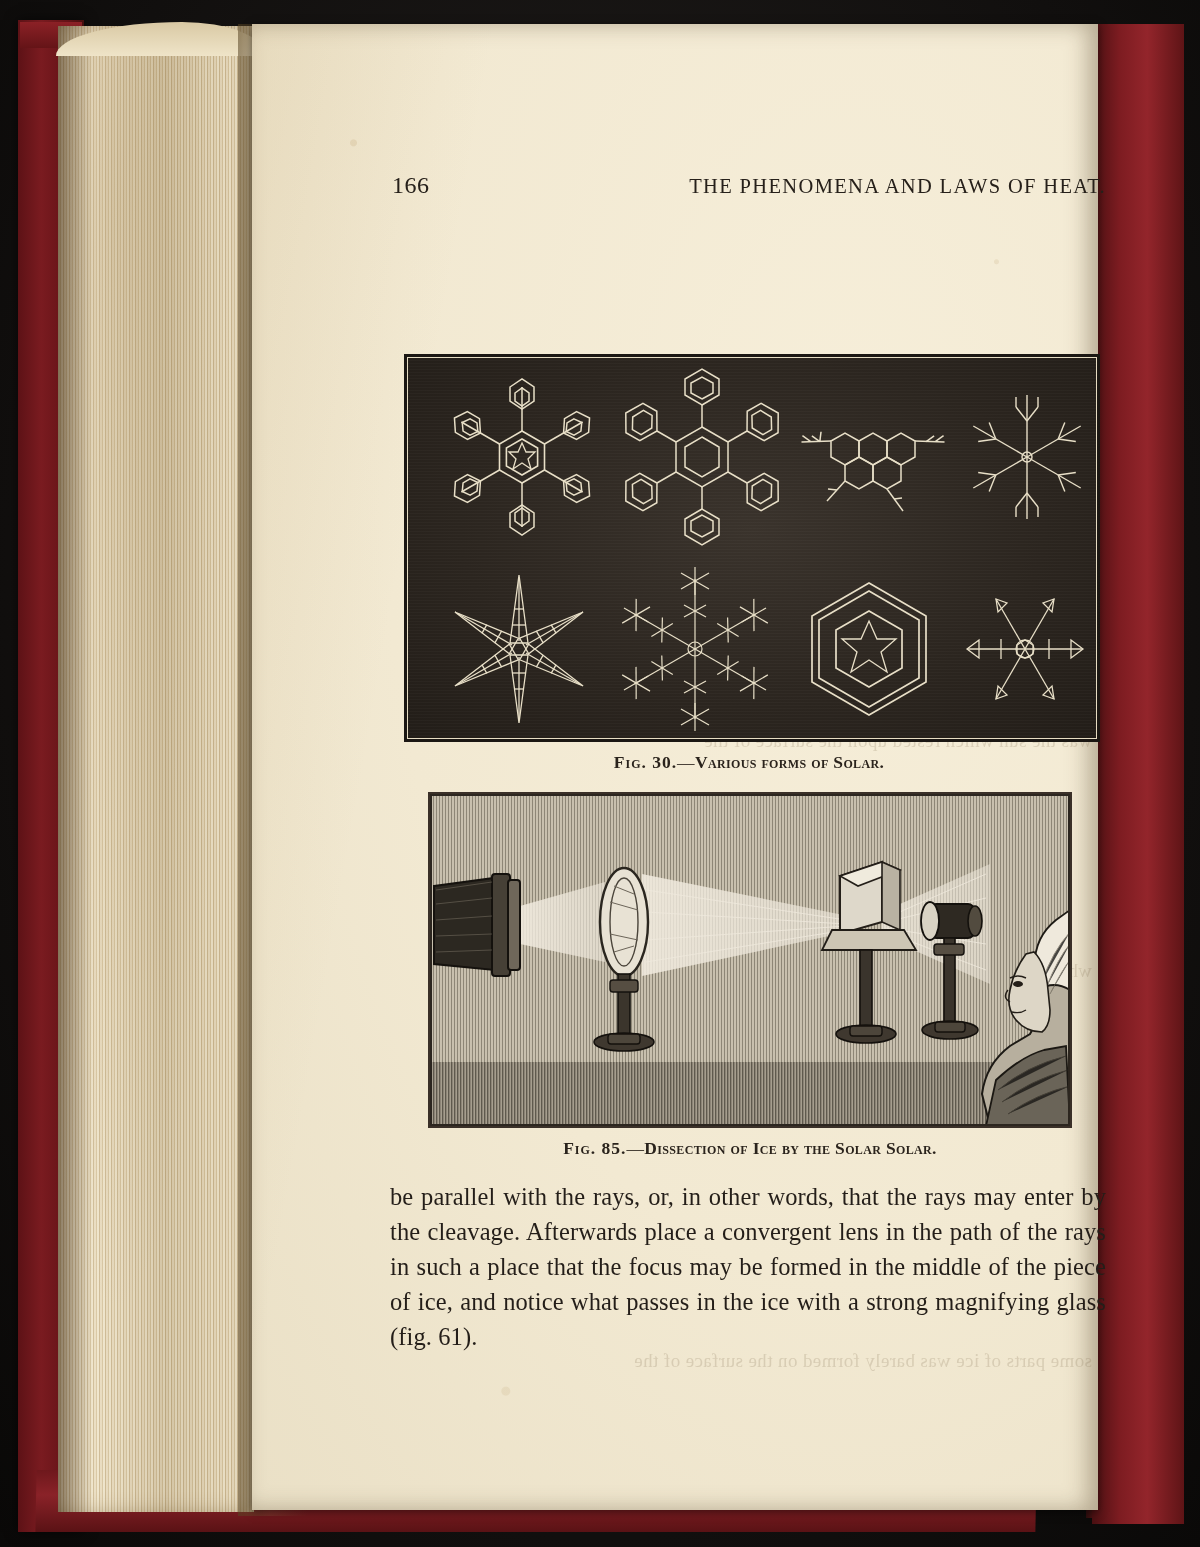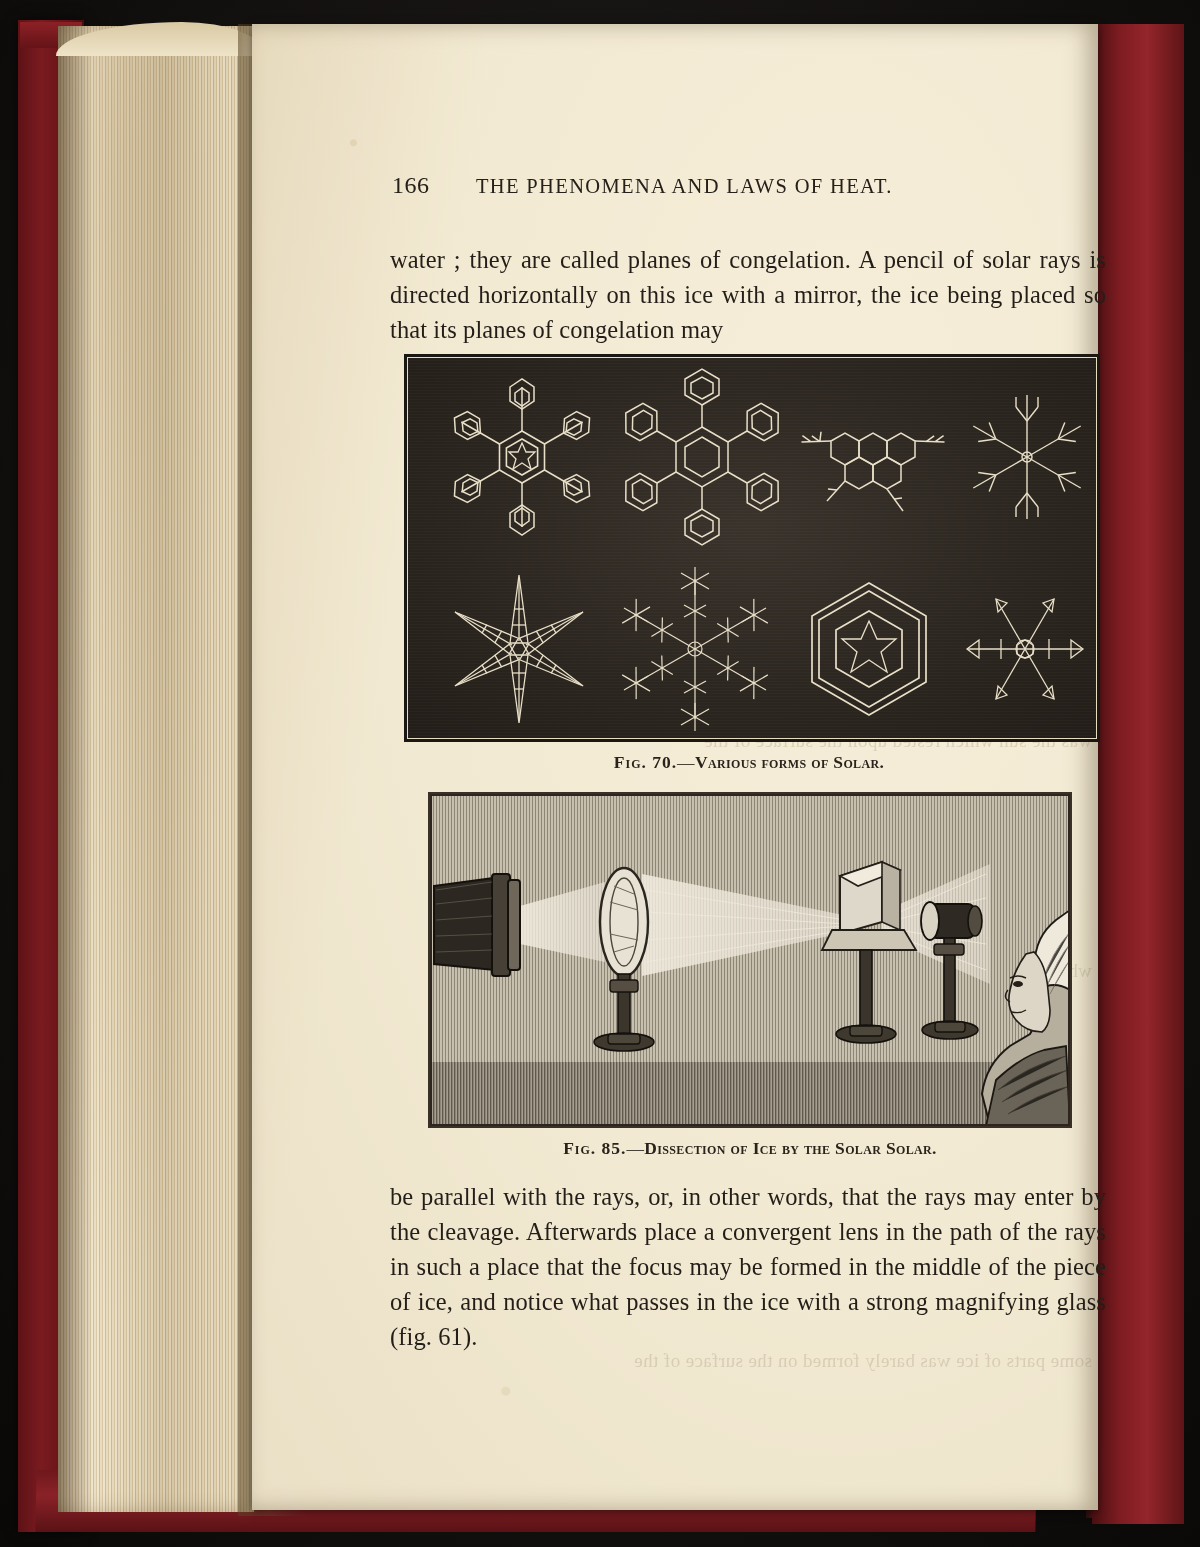--- a/index.html
+++ b/index.html
@@ -134,29 +134,30 @@
   #st3 { top: 1320px; }
 
   
   .page-header {
     position: absolute;
     left: 140px; top: 148px;
     width: 714px;
     display: flex;
     align-items: baseline;
     color: #26201a;
+    gap: 25px;
   }
   .folio {
     font-size: 24px;
     letter-spacing: .5px;
     width: 78px;
   }
   .running-head {
     flex: 1;
-    text-align: left;
+    text-align: right;
     font-size: 20.5px;
     letter-spacing: 1.35px;
     font-variant: small-caps;
     text-transform: uppercase;
     padding-left: 6px;
   }
 
   .body-text {
     position: absolute;
     left: 138px;
@@ -242,21 +243,20 @@
 
     <div class="showthrough" id="st1">was the sun which rested upon the surface of the</div>
     <div class="showthrough" id="st2">which a crystal of the ice was placed in the</div>
     <div class="showthrough" id="st3">some parts of ice was barely formed on the surface of the</div>
 
     <div class="page-header">
       <div class="folio">166</div>
       <div class="running-head">THE PHENOMENA AND LAWS OF HEAT.</div>
     </div>
 
-    <div class="body-text" id="para-top">water ; they are called planes of congelation.   A pencil of solar rays is directed horizontally on this ice with a mirror, the ice being placed so that its planes of congelation may</div>
 
     <div class="figure" id="fig60">
       <div class="plate60">
         <svg width="690" height="382" viewBox="0 0 690 382">
           <defs>
             <g id="sixarm">
               <g stroke="#e8dfc7" stroke-width="1.5" fill="none">
                 <line x1="0" y1="0" x2="0" y2="-52"></line>
                 <line x1="-7" y1="-40" x2="0" y2="-30"></line>
                 <line x1="7" y1="-40" x2="0" y2="-30"></line>
@@ -566,21 +566,21 @@
               </g>
               <line x1="-24" y1="-10" x2="-24" y2="10"></line>
               <line x1="24" y1="-10" x2="24" y2="10"></line>
               <circle cx="0" cy="0" r="9"></circle>
               <polygon points="0,-9 8,-4 8,5 0,9 -8,5 -8,-4"></polygon>
             </g>
           </g>
         </svg>
       </div>
       <div class="fig-caption">
-        <b class="num">Fig. 70.</b><span>—</span><b>Various forms of Solar.</b>
+        <b class="num">Fig. 30.</b><span>—</span><b>Various forms of Solar.</b>
       </div>
     </div>
 
     <div class="figure" id="fig61">
       <div class="plate61">
         <svg width="640" height="332" viewBox="0 0 640 332">
           <defs>
             <pattern id="hatchbg" width="3" height="3" patternUnits="userSpaceOnUse">
               <rect width="3" height="3" fill="#c8c0ae"></rect>
               <rect width="1" height="3" fill="#8d8676"></rect>

